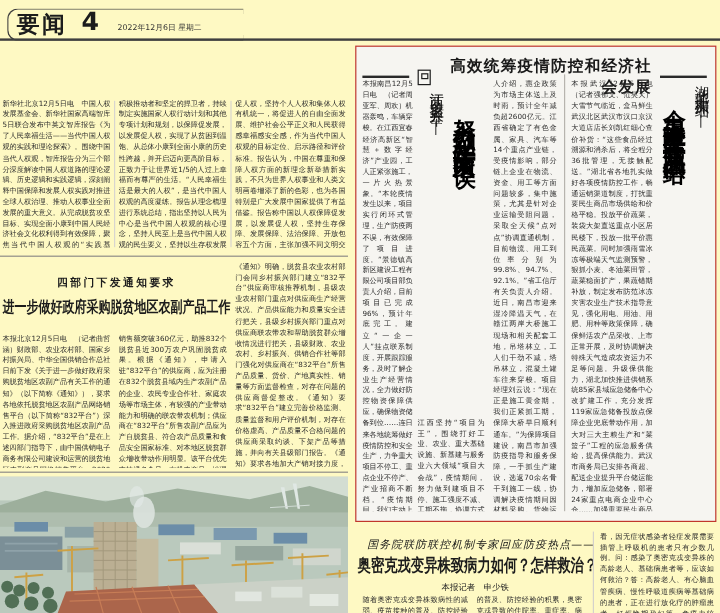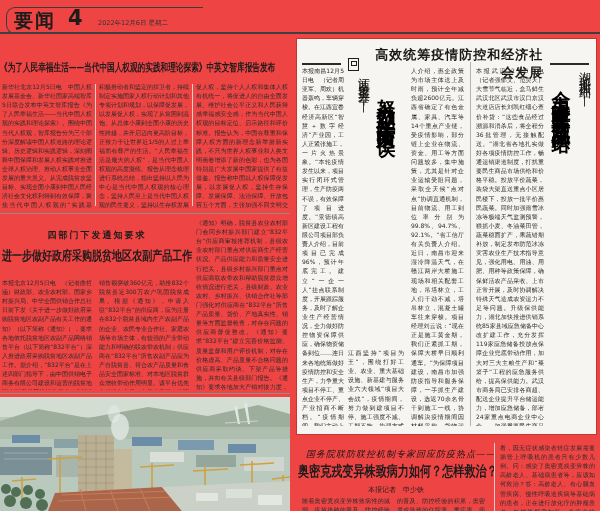--- a/index.html
+++ b/index.html
@@ -1,16 +1,16 @@
 <!DOCTYPE html>
 <html><head>
 <meta charset="utf-8">
 <style>
   html,body{margin:0;padding:0;background:#e8e6e2;}
-  .page{position:relative;width:600px;height:511px;background:#ef4444;overflow:hidden;
+  .page{position:relative;width:600px;height:511px;background:#fef9c3;overflow:hidden;
         font-family:"DejaVu Sans",sans-serif;color:#1c1c1c;}
   .abs{position:absolute;}
   .bt{font-size:6px;line-height:1.52;text-align:justify;color:#2b2b2b;overflow:hidden;}
   .serif{font-family:"DejaVu Serif",serif;}
   .vrl{writing-mode:vertical-rl;}
   .rule{background:#8f8d88;}
   .nowrap{white-space:nowrap;}
   
   .brand-frame{border:1.4px solid #3c3c3c;border-right:none;border-radius:9px 0 0 9px;}
   .masthead{font-family:"DejaVu Serif",serif;font-weight:bold;font-style:italic;
@@ -28,23 +28,20 @@
 <body>
 
 <div class="page">
 
   <div class="abs brand-frame" style="left:6px;top:7px;width:196px;height:25px;"></div>
   <div class="abs" style="left:14px;top:8px;font-size:19px;font-weight:bold;letter-spacing:2px;">要闻</div>
   <div class="abs" style="left:68px;top:6px;font-size:21px;font-weight:bold;">4</div>
   <div class="abs" style="left:98px;top:19px;font-size:6.5px;color:#333;">2022年12月6日  星期二</div>
   <div class="abs" style="left:0;top:32px;width:600px;height:2px;background:#3f3f3f;"></div>
 
-  <div class="abs" style="left:0;top:56px;width:292px;height:20px;overflow:hidden;">
-    <span class="h-big nowrap" style="font-size:11px;transform:scaleX(0.695);">《为了人民幸福生活——当代中国人权观的实践和理论探索》中英文智库报告发布</span>
-  </div>
   <div class="abs bt" style="left:2px;top:82px;width:90px;height:127px;">新华社北京12月5日电　中国人权发展基金会、新华社国家高端智库5日联合发布中英文智库报告《为了人民幸福生活——当代中国人权观的实践和理论探索》。围绕中国当代人权观，智库报告分为三个部分深度解读中国人权道路的理论逻辑、历史逻辑和实践逻辑，深刻阐释中国保障和发展人权实践对推进全球人权治理、推动人权事业全面发展的重大意义。从完成脱贫攻坚目标、实现全面小康到中国人民经济社会文化权利得到有效保障，聚焦当代中国人权观的“实践基础”，报告指出，中国对人权的保障不是停留在口头上，而是落实到一件件具体的民生实事上。报告称，中国共产党是人权事业的</div>
   <div class="abs bt" style="left:99px;top:82px;width:90px;height:127px;">积极推动者和坚定的捍卫者，持续制定实施国家人权行动计划和其他专项计划和规划，以保障促发展，以发展促人权，实现了从贫困到温饱、从总体小康到全面小康的历史性跨越，并开启迈向更高阶目标，正致力于让世界近1/5的人过上幸福而有尊严的生活。“人民幸福生活是最大的人权”，是当代中国人权观的高度凝练。报告从理念梳理进行系统总结，指出坚持以人民为中心是当代中国人权观的核心理念，坚持人民至上是当代中国人权观的民生要义，坚持以生存权发展权为首要的基本人权是当代中国人权观的民生追求。同时，报告梳理出当代中国人权观的认识论、实践论、价值论，即坚持人权是历史的、具体的、现实的，坚持以发展</div>
   <div class="abs bt" style="left:196px;top:82px;width:92px;height:127px;">促人权，坚持个人人权和集体人权有机统一，将促进人的自由全面发展、维护社会公平正义和人民获得感幸福感安全感，作为当代中国人权观的目标定位、启示路径和评价标准。报告认为，中国在尊重和保障人权方面的新理念新举措新实践，不只为世界人权事业和人类文明画卷增添了新的色彩，也为各国特别是广大发展中国家提供了有益借鉴。报告称中国以人权保障促发展，以发展促人权，坚持生存保障、发展保障、法治保障、开放包容五个方面，主张加强不同文明交流互鉴，解决全球人权“治理赤字”，推动形成更加公平、公正、合理、包容的全球人权治理体系，共同构建人类命运共同体。</div>
   <div class="abs" style="left:94.5px;top:84px;width:1px;height:122px;background:#d8d5cf;"></div>
   <div class="abs" style="left:192px;top:84px;width:1px;height:122px;background:#d8d5cf;"></div>
 
   <div class="abs rule" style="left:0;top:213px;width:290px;height:1px;"></div>
 
   <div class="abs serif" style="left:0;top:229px;width:194px;text-align:center;font-size:9px;font-weight:bold;letter-spacing:2px;">四部门下发通知要求</div>
   <div class="abs" style="left:2px;top:245px;width:194px;height:22px;overflow:hidden;">

